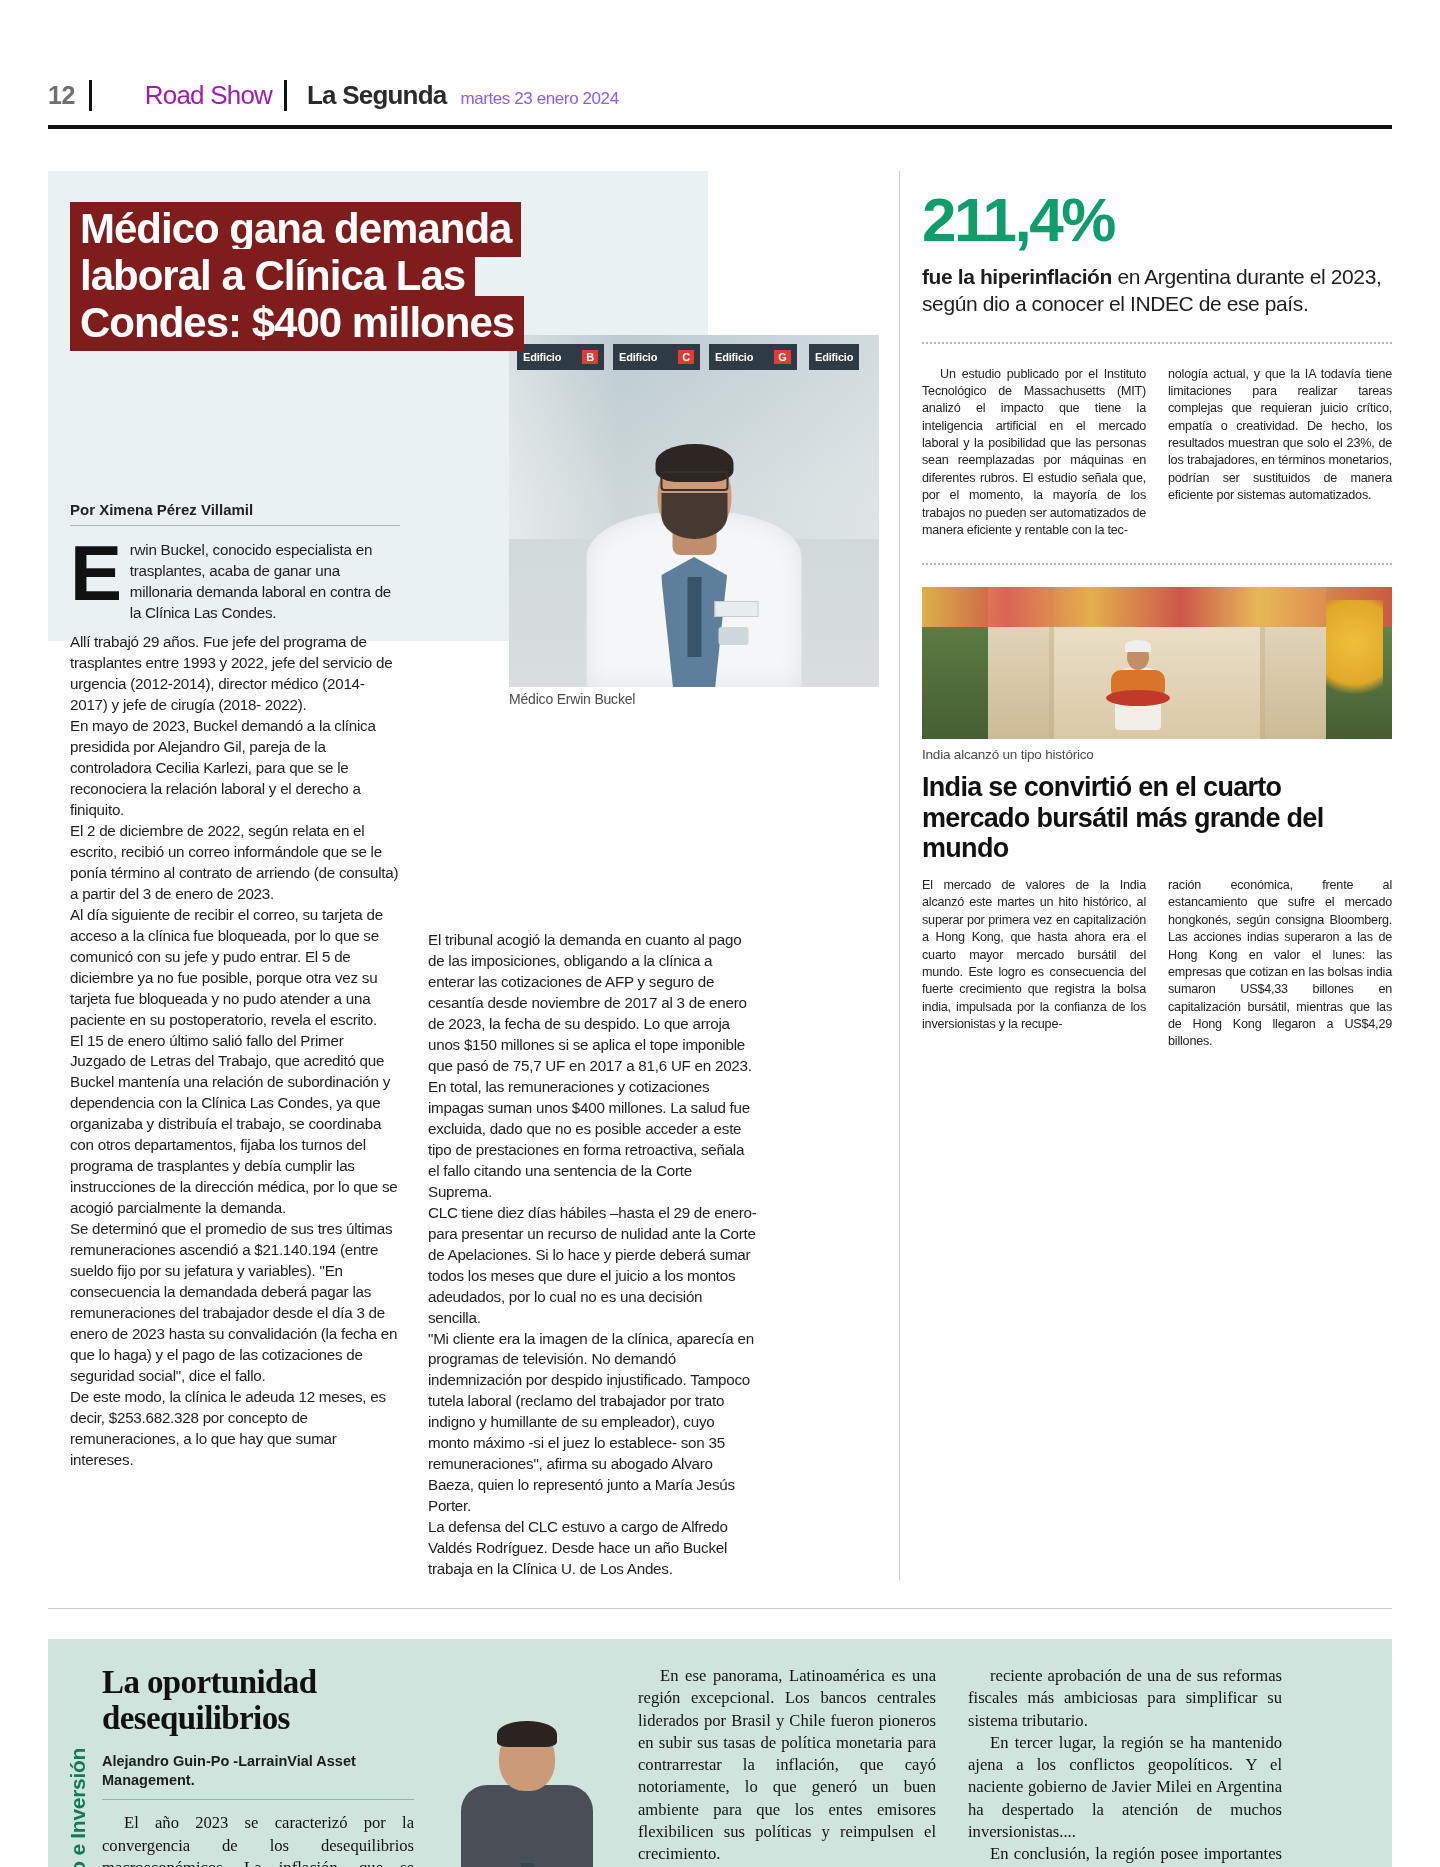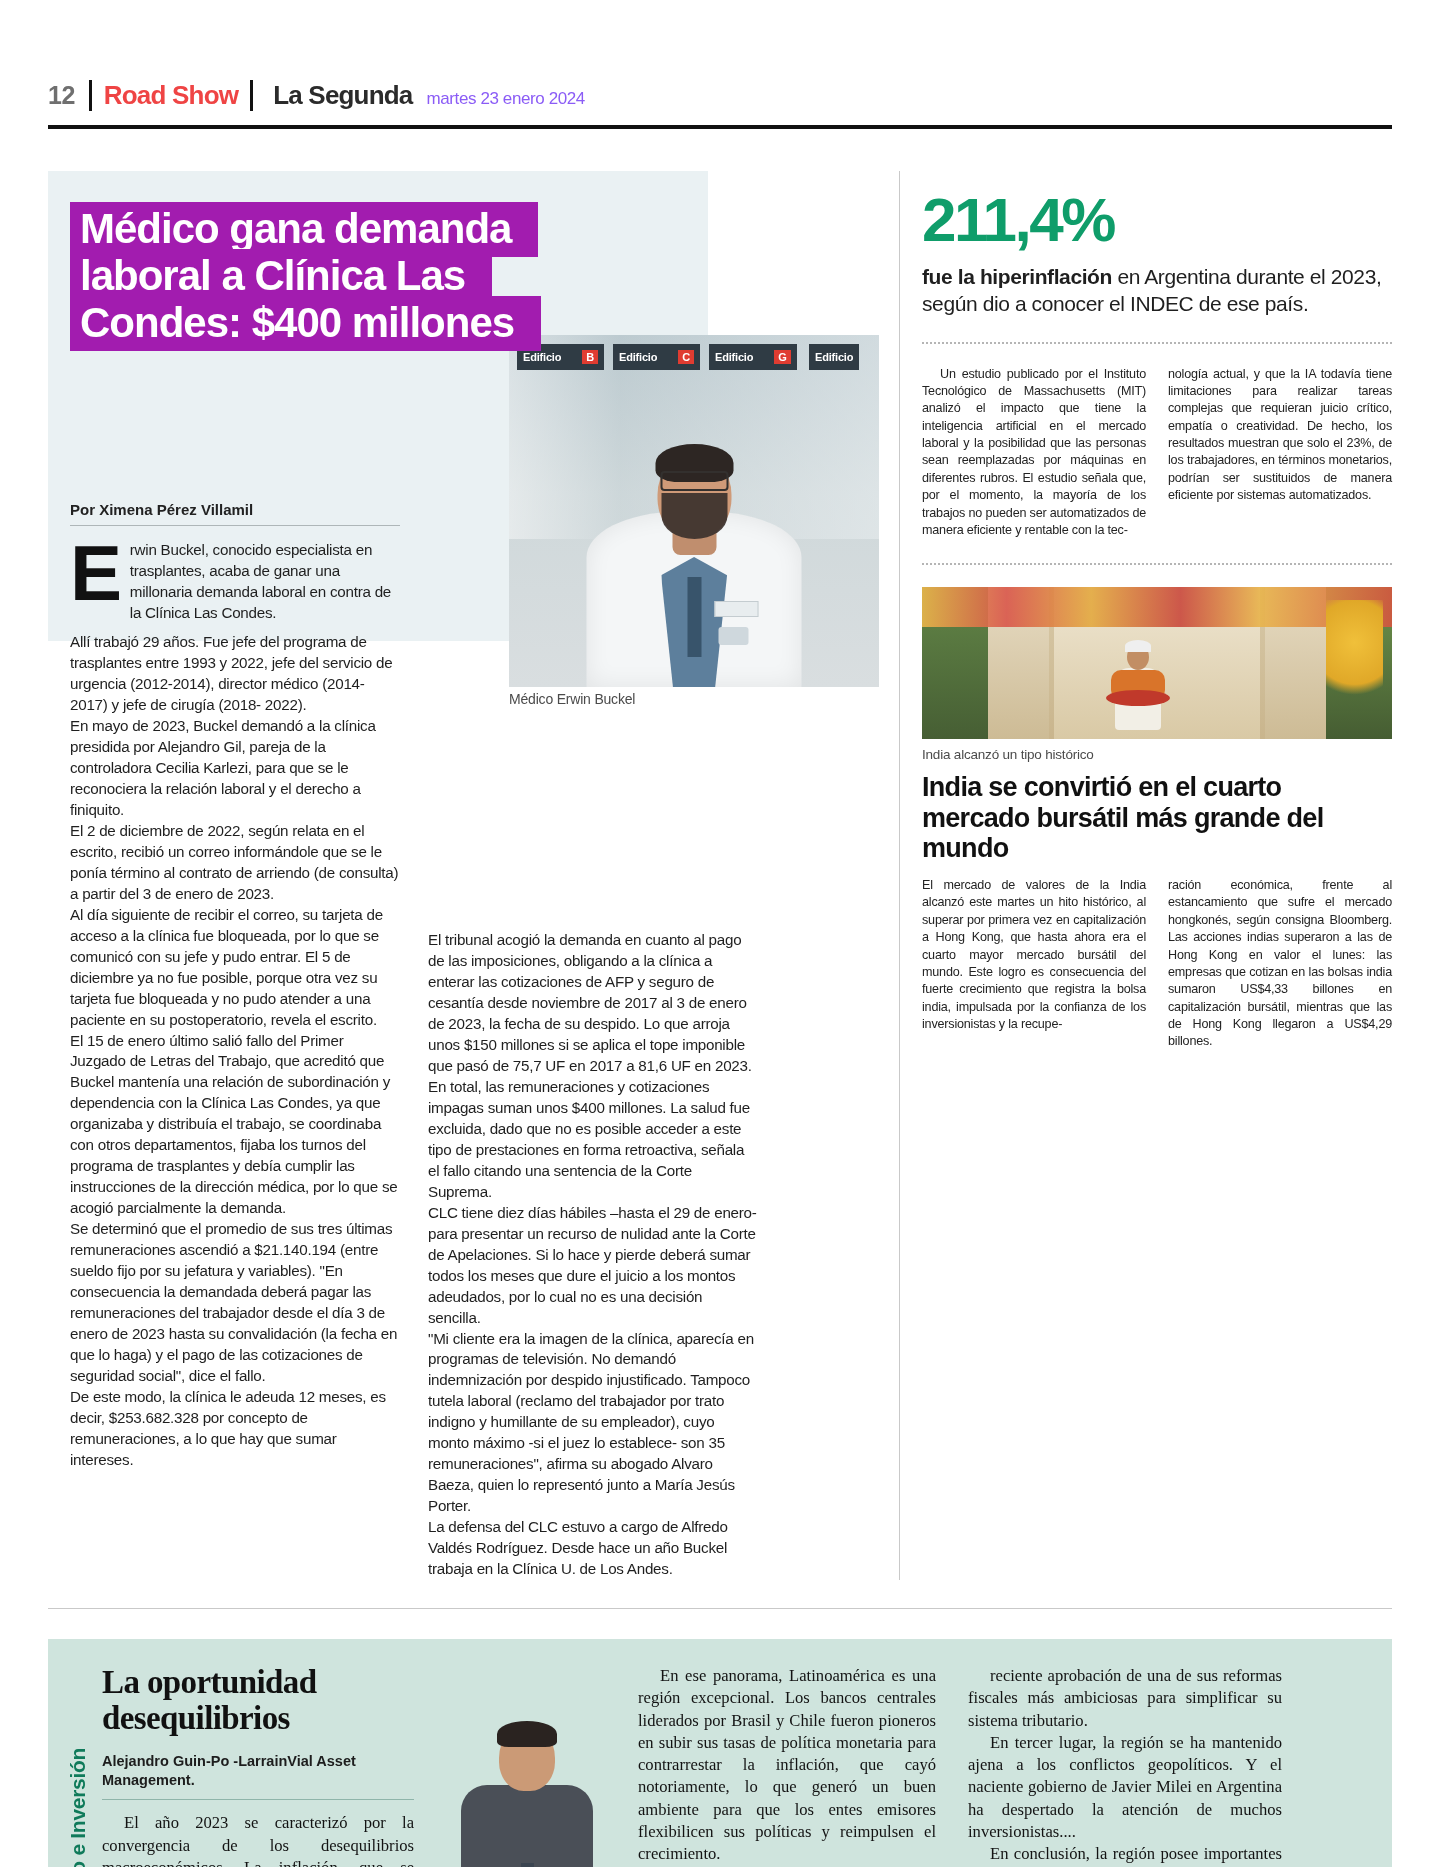--- a/index.html
+++ b/index.html
@@ -37,23 +37,24 @@
     color: #6f6f6f;
     letter-spacing: -0.5px;
   }
   .masthead .rs-wrap {
     border-left: 3px solid #111;
     border-right: 3px solid #111;
     padding: 0 12px;
   }
   .masthead .roadshow {
     font-size: 26px;
-    font-weight: bold;
-    color: #ef4444;
+    font-weight: normal;
+    color: #a21caf;
     letter-spacing: -0.8px;
+    margin-left: 41px;
   }
   .masthead .lasegunda {
     font-size: 26px;
     font-weight: bold;
     color: #2b2b2b;
     letter-spacing: -0.8px;
     margin-left: 6px;
   }
   .masthead .date {
     font-size: 17px;
@@ -105,24 +106,24 @@
   }
   .headline {
     font-size: 42px;
     line-height: 1.12;
     font-weight: bold;
     letter-spacing: -1px;
     color: #ffffff;
     margin: 0;
   }
   .headline span {
-    background: #a21caf;
+    background: #7f1d1d;
     box-decoration-break: clone;
     -webkit-box-decoration-break: clone;
-    padding: 3px 27px 5px 10px;
+    padding: 3px 10px 5px 10px;
   }
 
   .photo-main {
     position: absolute;
     right: 0;
     top: 164px;
     width: 370px;
     height: 352px;
     z-index: 2;
     overflow: hidden;

